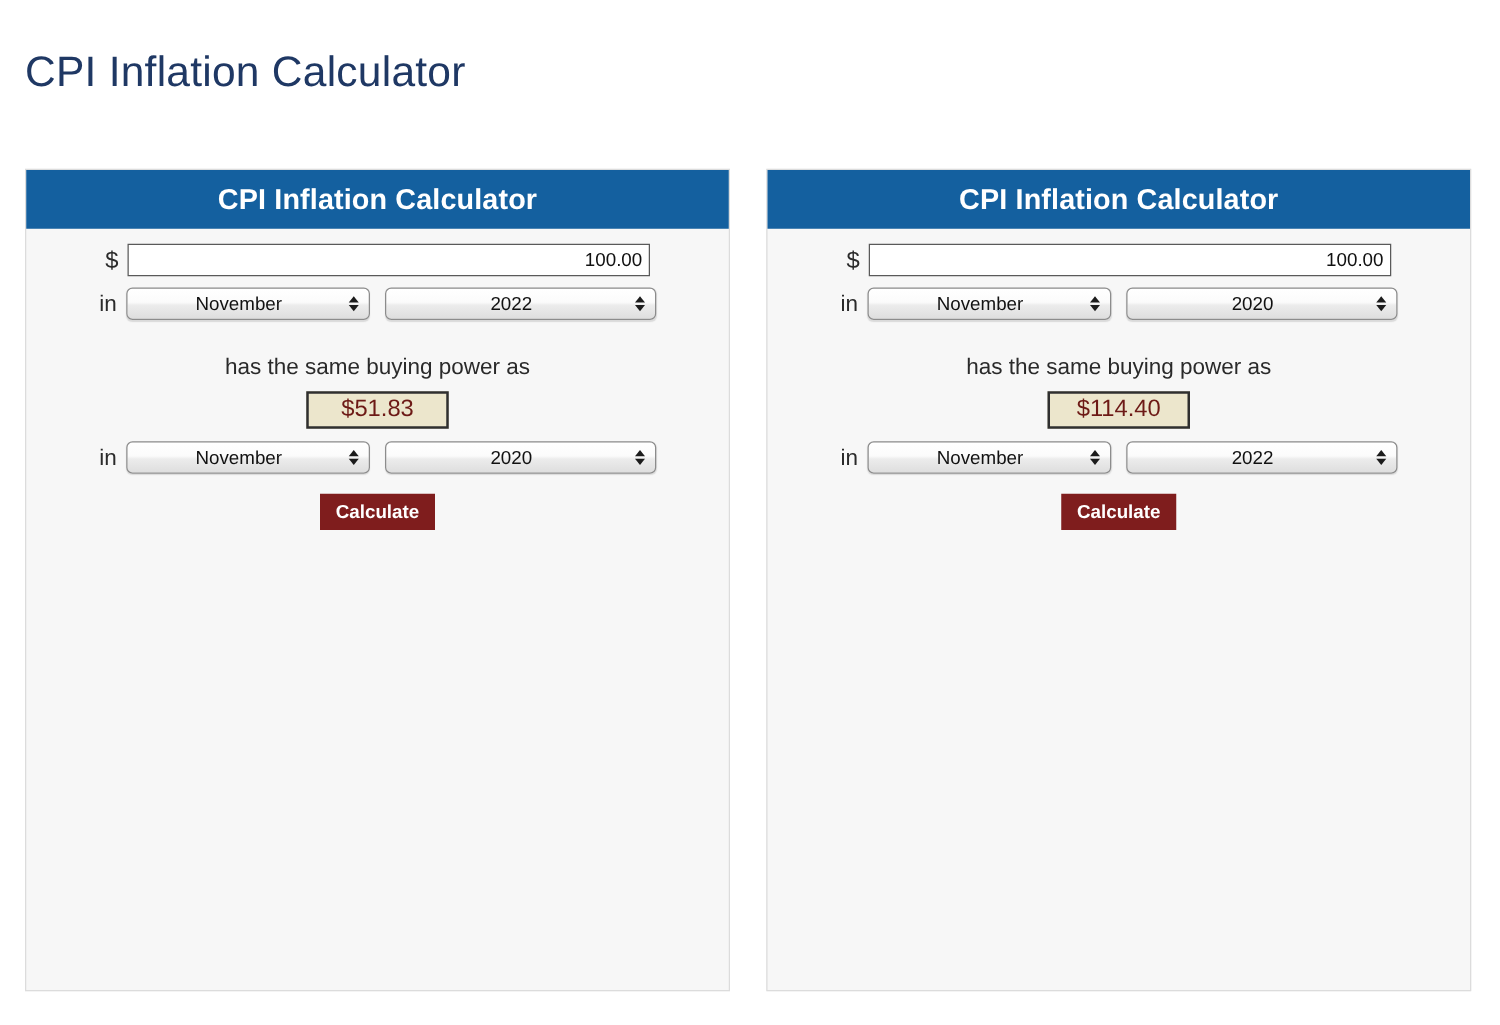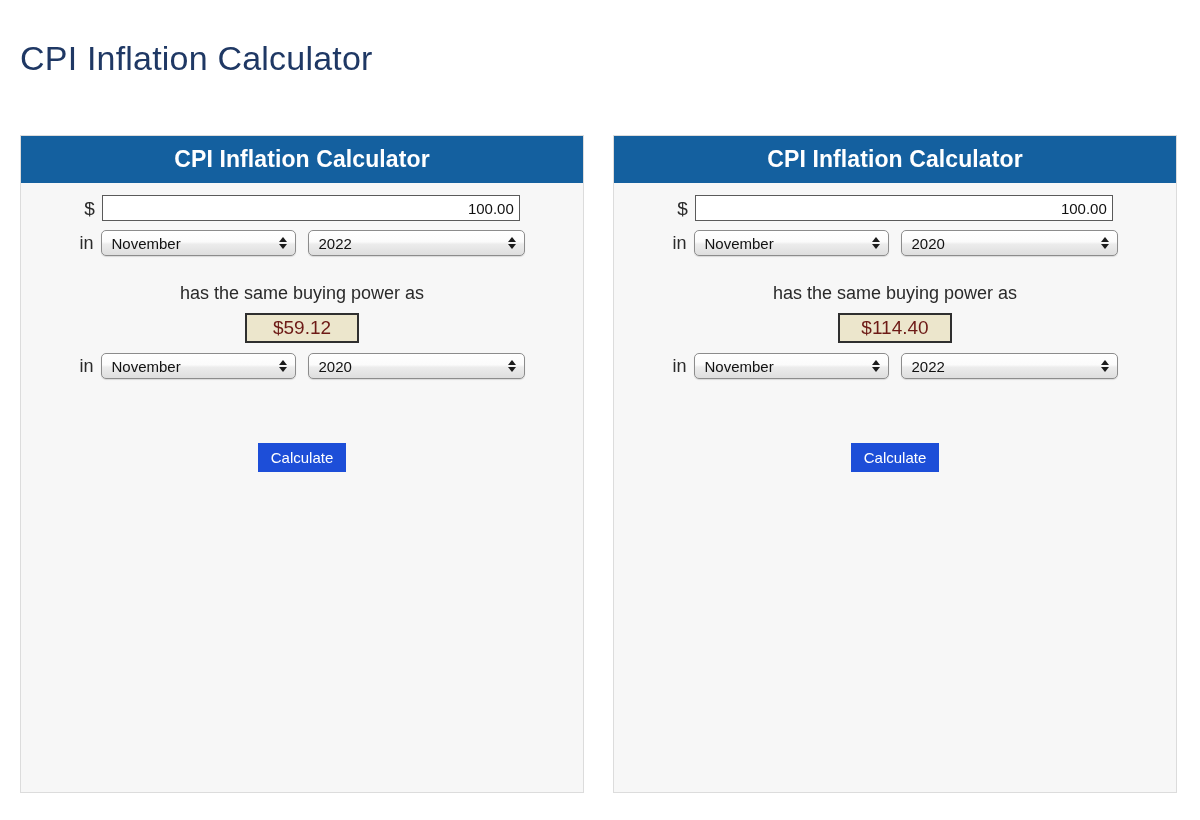--- a/index.html
+++ b/index.html
@@ -104,20 +104,21 @@
     background: linear-gradient(to bottom, #ffffff 0%, #fbfbfb 45%, #ececec 55%, #dedede 100%);
     box-shadow: 0 1px 1px rgba(0,0,0,0.12), inset 0 1px 0 #ffffff;
     display: flex;
     align-items: center;
     font-size: 15px;
     color: #111111;
     padding-left: 10px;
     padding-right: 24px;
     cursor: default;
     user-select: none;
+    justify-content: center;
   }
   .sel-month { width: 195px; }
   .sel-year  { width: 217px; margin-left: 12px; }
 
   .sel .stepper {
     position: absolute;
     right: 8px;
     top: 50%;
     transform: translateY(-50%);
     display: flex;
@@ -162,31 +163,30 @@
     justify-content: center;
     padding: 0 16px;
   }
 
   .btn-wrap {
     display: flex;
     justify-content: center;
     margin-top: 16px;
   }
   .calculate-btn {
-    background: #1d4ed8;
+    background: #7f1d1d;
     color: #ffffff;
     border: none;
     border-radius: 0;
     font-family: "Liberation Sans", sans-serif;
     font-size: 15px;
-    font-weight: 400;
+    font-weight: 700;
     padding: 7px 13px;
     cursor: pointer;
     line-height: 1;
-    margin-top: 48px;
   }
 </style>
 </head>
 <body>
 
 <h1 class="page-title">CPI Inflation Calculator</h1>
 
 <div class="panels">
 
   <section class="calc-panel left">
@@ -212,21 +212,21 @@
           <span class="stepper">
               <i class="up"></i>
               <i class="down"></i>
             </span>
         </div>
       </div>
 
       <div class="middle-text">has the same buying power as</div>
 
       <div class="result-wrap">
-        <div class="result-box">$59.12</div>
+        <div class="result-box">$51.83</div>
       </div>
 
       <div class="form-row">
         <span class="lbl">in</span>
         <div class="sel sel-month">
           <span>November</span>
           <span class="stepper">
               <i class="up"></i>
               <i class="down"></i>
             </span>

